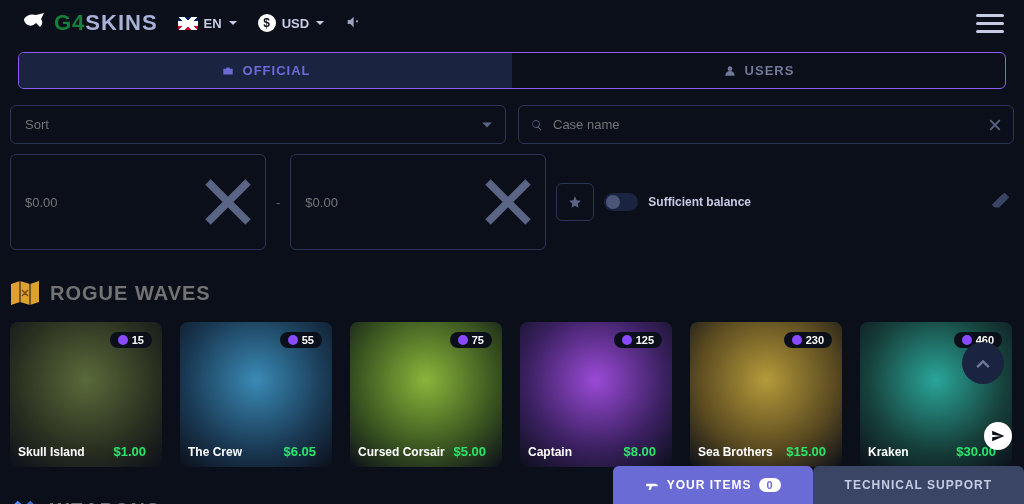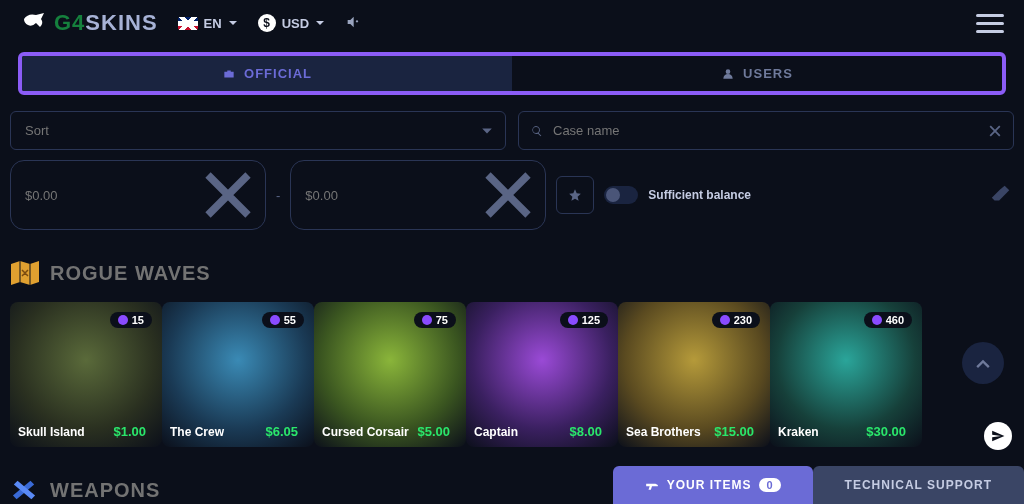--- a/index.html
+++ b/index.html
@@ -10,47 +10,47 @@
 .logo-text .g4{color:#15803d}
 .logo-text .rest{color:#a7b2d6}
 .selector{display:flex;align-items:center;gap:6px;color:#c5cce3;font-weight:700;font-size:13px;cursor:pointer}
 .selector svg{width:10px;height:10px;fill:#c5cce3}
 .flag{width:20px;height:13px;border-radius:2px;background:linear-gradient(#012169 0 33%,#fff 33% 66%,#c8102e 66%);position:relative}
 .flag::before{content:"";position:absolute;inset:0;background:linear-gradient(45deg,transparent 42%,#fff 42% 58%,transparent 58%),linear-gradient(-45deg,transparent 42%,#fff 42% 58%,transparent 58%)}
 .dollar-circle{width:18px;height:18px;border-radius:50%;background:#fff;color:#0b0f1a;display:flex;align-items:center;justify-content:center;font-weight:900;font-size:12px}
 .mute-icon svg{width:16px;height:16px;fill:#9aa4bf}
 .hamburger{margin-left:auto;display:flex;flex-direction:column;gap:5px;cursor:pointer}
 .hamburger span{width:28px;height:3px;background:#c5cce3;border-radius:2px}
-.tabs{display:flex;margin:6px 18px;border:4px solid #8b5cf6;border-radius:6px;overflow:hidden}
+.tabs{display:flex;margin:6px 18px;border:1px solid #8b5cf6;border-radius:6px;overflow:hidden}
 .tab{flex:1;text-align:center;padding:10px;font-weight:800;letter-spacing:1px;font-size:13px;color:#6f7a9b;cursor:pointer;display:flex;align-items:center;justify-content:center;gap:8px}
 .tab.active{background:#1a2440;color:#6b6bd6}
 .tab svg{width:14px;height:14px}
 .tab.active svg{fill:#6b6bd6}.tab svg{fill:#6f7a9b}
 .filters{display:flex;gap:12px;padding:10px}
 .filter-input{flex:1;background:transparent;border:1px solid #2a3555;border-radius:6px;padding:10px 12px;color:#5a6585;position:relative;display:flex;align-items:center;gap:8px}
 .filter-input input{background:transparent;border:0;color:#5a6585;outline:0;flex:1;font-size:13px}
 .filter-input svg{width:12px;height:12px;fill:#5a6585}
 .clear-x{margin-left:auto;cursor:pointer}
 .row2{display:flex;gap:10px;padding:0 10px 10px;align-items:center}
-.price-input{width:230px;background:transparent;border:1px solid #2a3555;border-radius:14px;padding:9px 12px;color:#5a6585;display:flex;align-items:center}
+.price-input{width:230px;background:transparent;border:1px solid #2a3555;border-radius:6px;padding:22px 12px;color:#5a6585;display:flex;align-items:center}
 .price-input input{background:transparent;border:0;color:#5a6585;outline:0;flex:1;font-size:13px}
 .dash{color:#5a6585}
 .star-btn{width:36px;height:36px;border:1px solid #2a3555;border-radius:6px;display:flex;align-items:center;justify-content:center;cursor:pointer}
 .star-btn svg{width:14px;height:14px;fill:#5a6585}
 .toggle-row{display:flex;align-items:center;gap:10px}
 .toggle{width:34px;height:18px;border-radius:9px;background:#1a2440;position:relative;cursor:pointer}
 .toggle::after{content:"";position:absolute;left:2px;top:2px;width:14px;height:14px;border-radius:50%;background:#4a5578}
 .toggle-label{color:#c5cce3;font-size:12px;font-weight:600}
 .eraser{margin-left:auto;width:24px;height:24px}
 .eraser svg{width:22px;height:22px;fill:#3a4565}
 .section{padding:20px 10px 10px}
 .section-head{display:flex;align-items:center;gap:10px}
 .section-icon{width:30px;height:26px}
 .section-title{color:#737373;font-weight:800;font-size:20px;letter-spacing:1px}
-.cases{display:flex;padding:16px 0;overflow:hidden}
+.cases{display:flex;gap:18px;padding:16px 0;overflow:hidden}
 .case{width:152px;height:145px;border-radius:8px;position:relative;overflow:hidden;flex:0 0 auto}
 .case-art{position:absolute;inset:0}
 .badge{position:absolute;top:10px;right:10px;background:#0b0f1a;border-radius:10px;padding:2px 8px;display:flex;align-items:center;gap:4px;color:#fff;font-weight:700;font-size:11px}
 .badge-ico{width:10px;height:10px;border-radius:50%;background:#8a4bff}
 .case-footer{position:absolute;left:0;right:8px;bottom:0;padding:8px;display:flex;justify-content:space-between;align-items:center;font-weight:700}
 .case-name{color:#fff;font-size:12px}
 .case-price{color:#2ae66b;font-size:13px}
 .c0 .case-art{background:radial-gradient(circle at 50% 40%,#5a6a3a 0%,#2a3020 60%,#0b0f1a 100%)}
 .c1 .case-art{background:radial-gradient(circle at 50% 40%,#3a8ab5 0%,#1a3a55 60%,#0b0f1a 100%)}
 .c2 .case-art{background:radial-gradient(circle at 50% 40%,#8ab53a 0%,#3a5520 60%,#0b0f1a 100%)}

